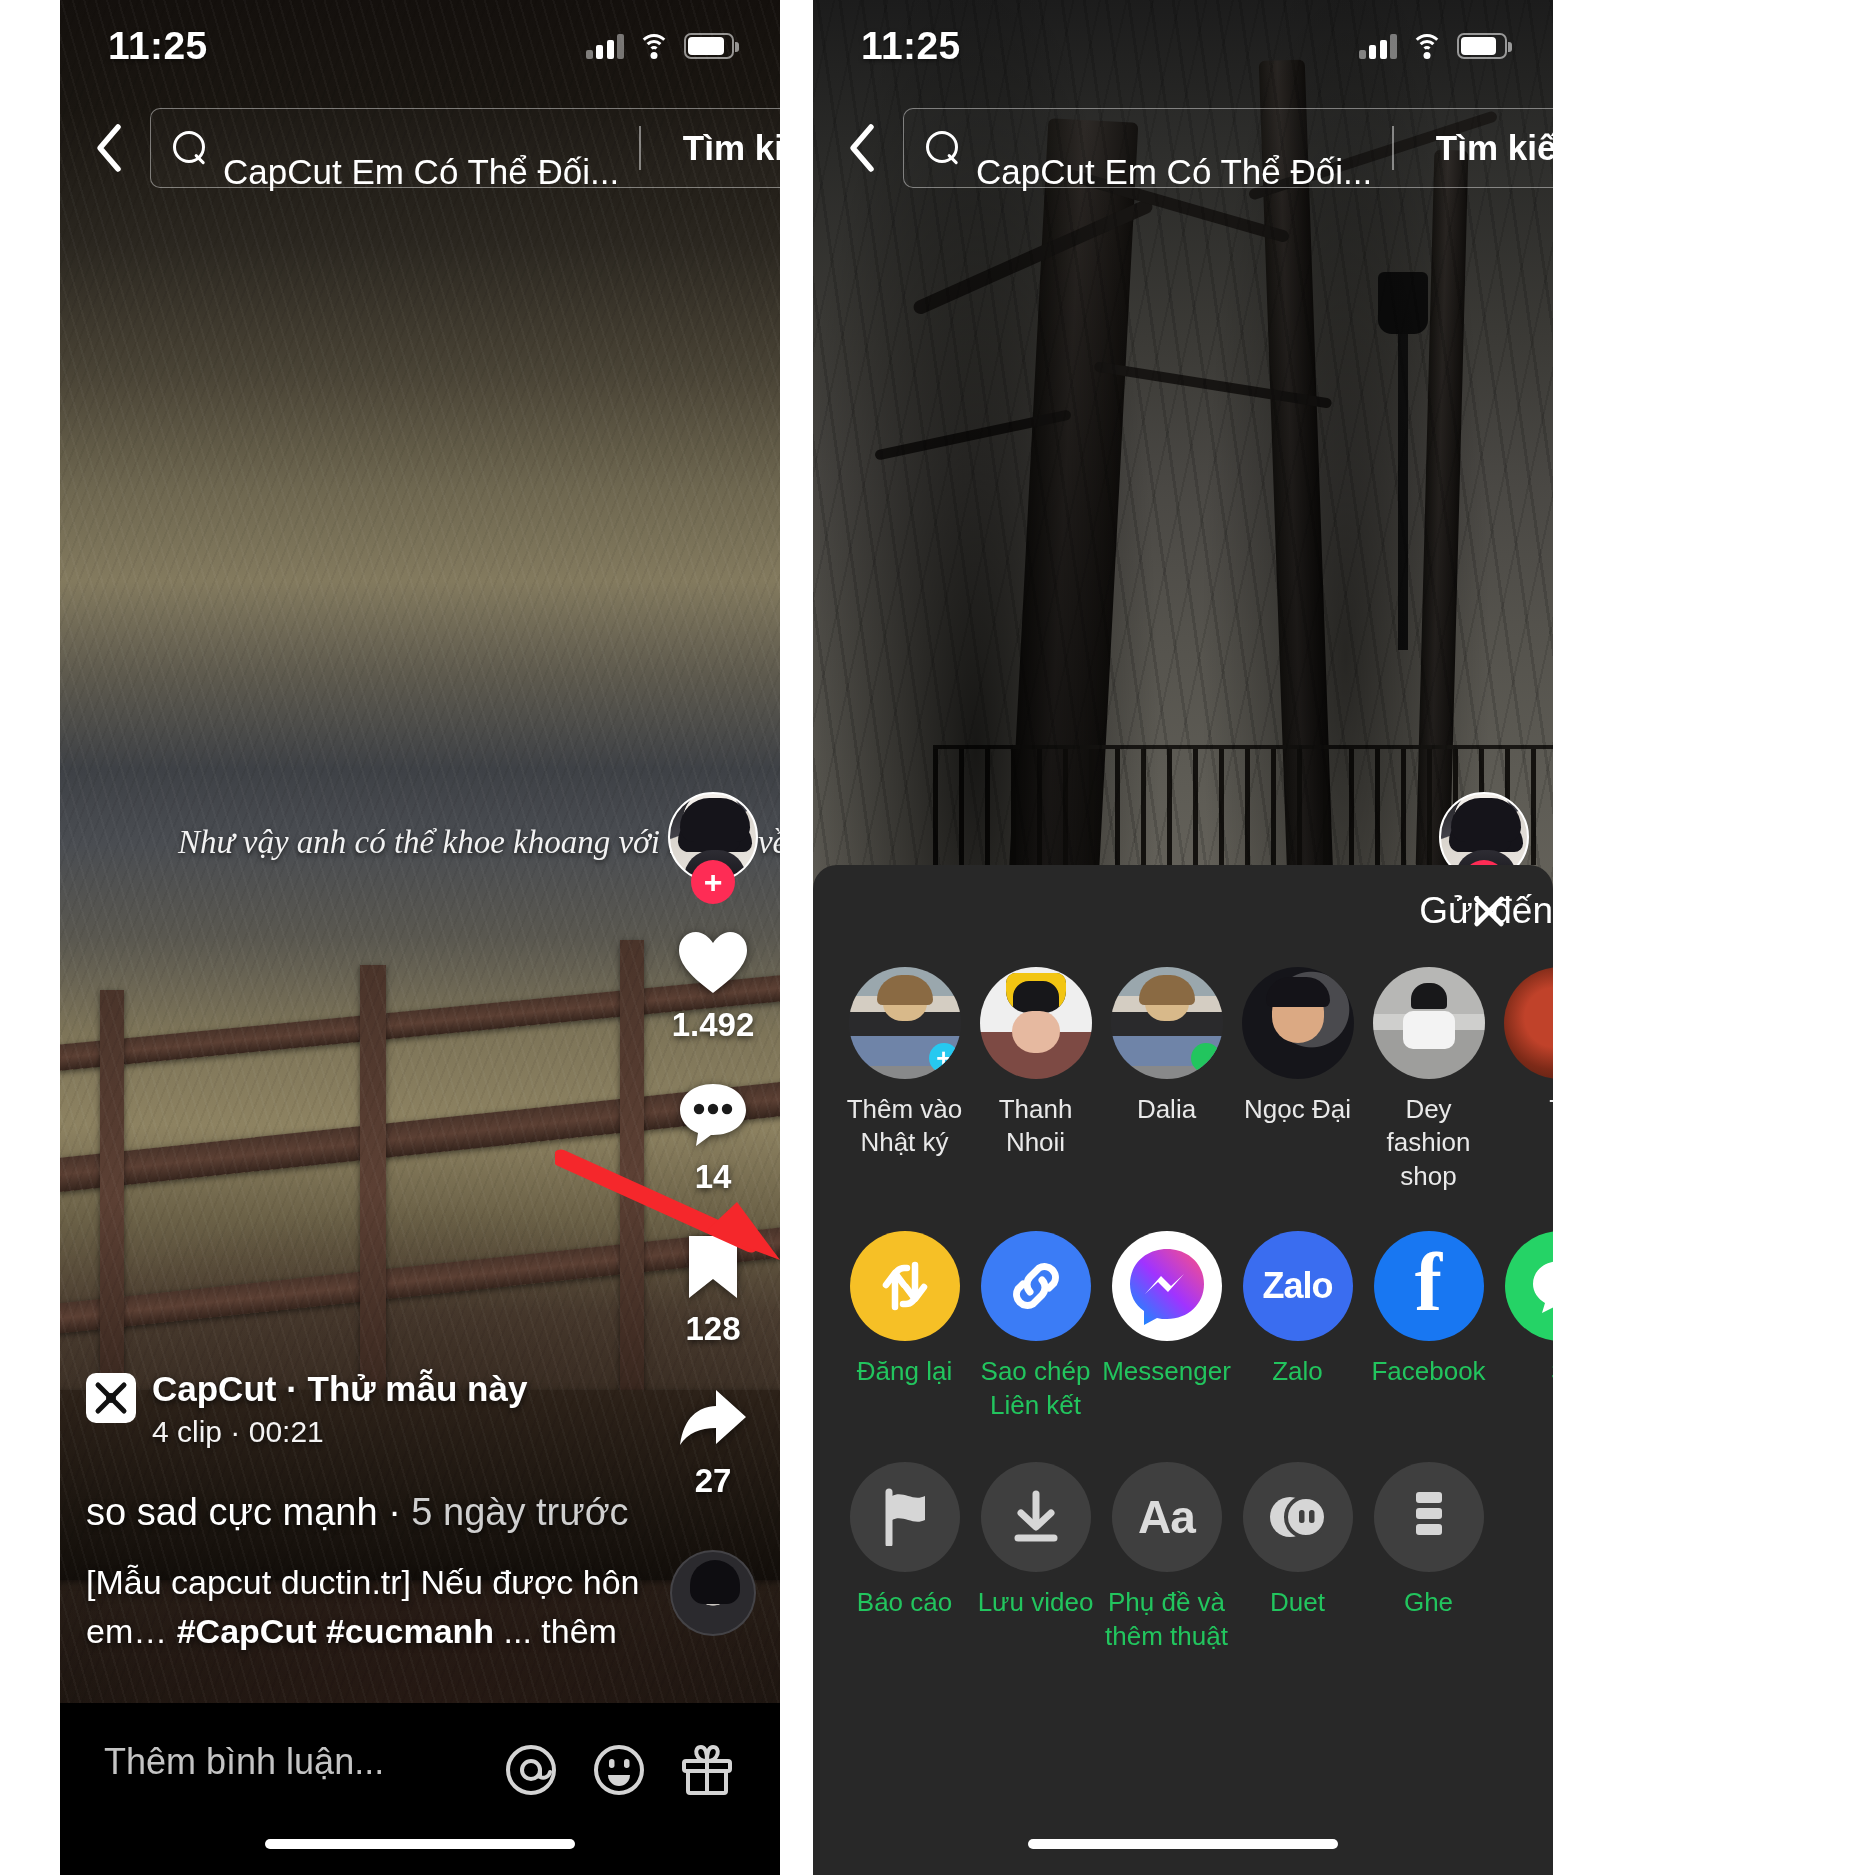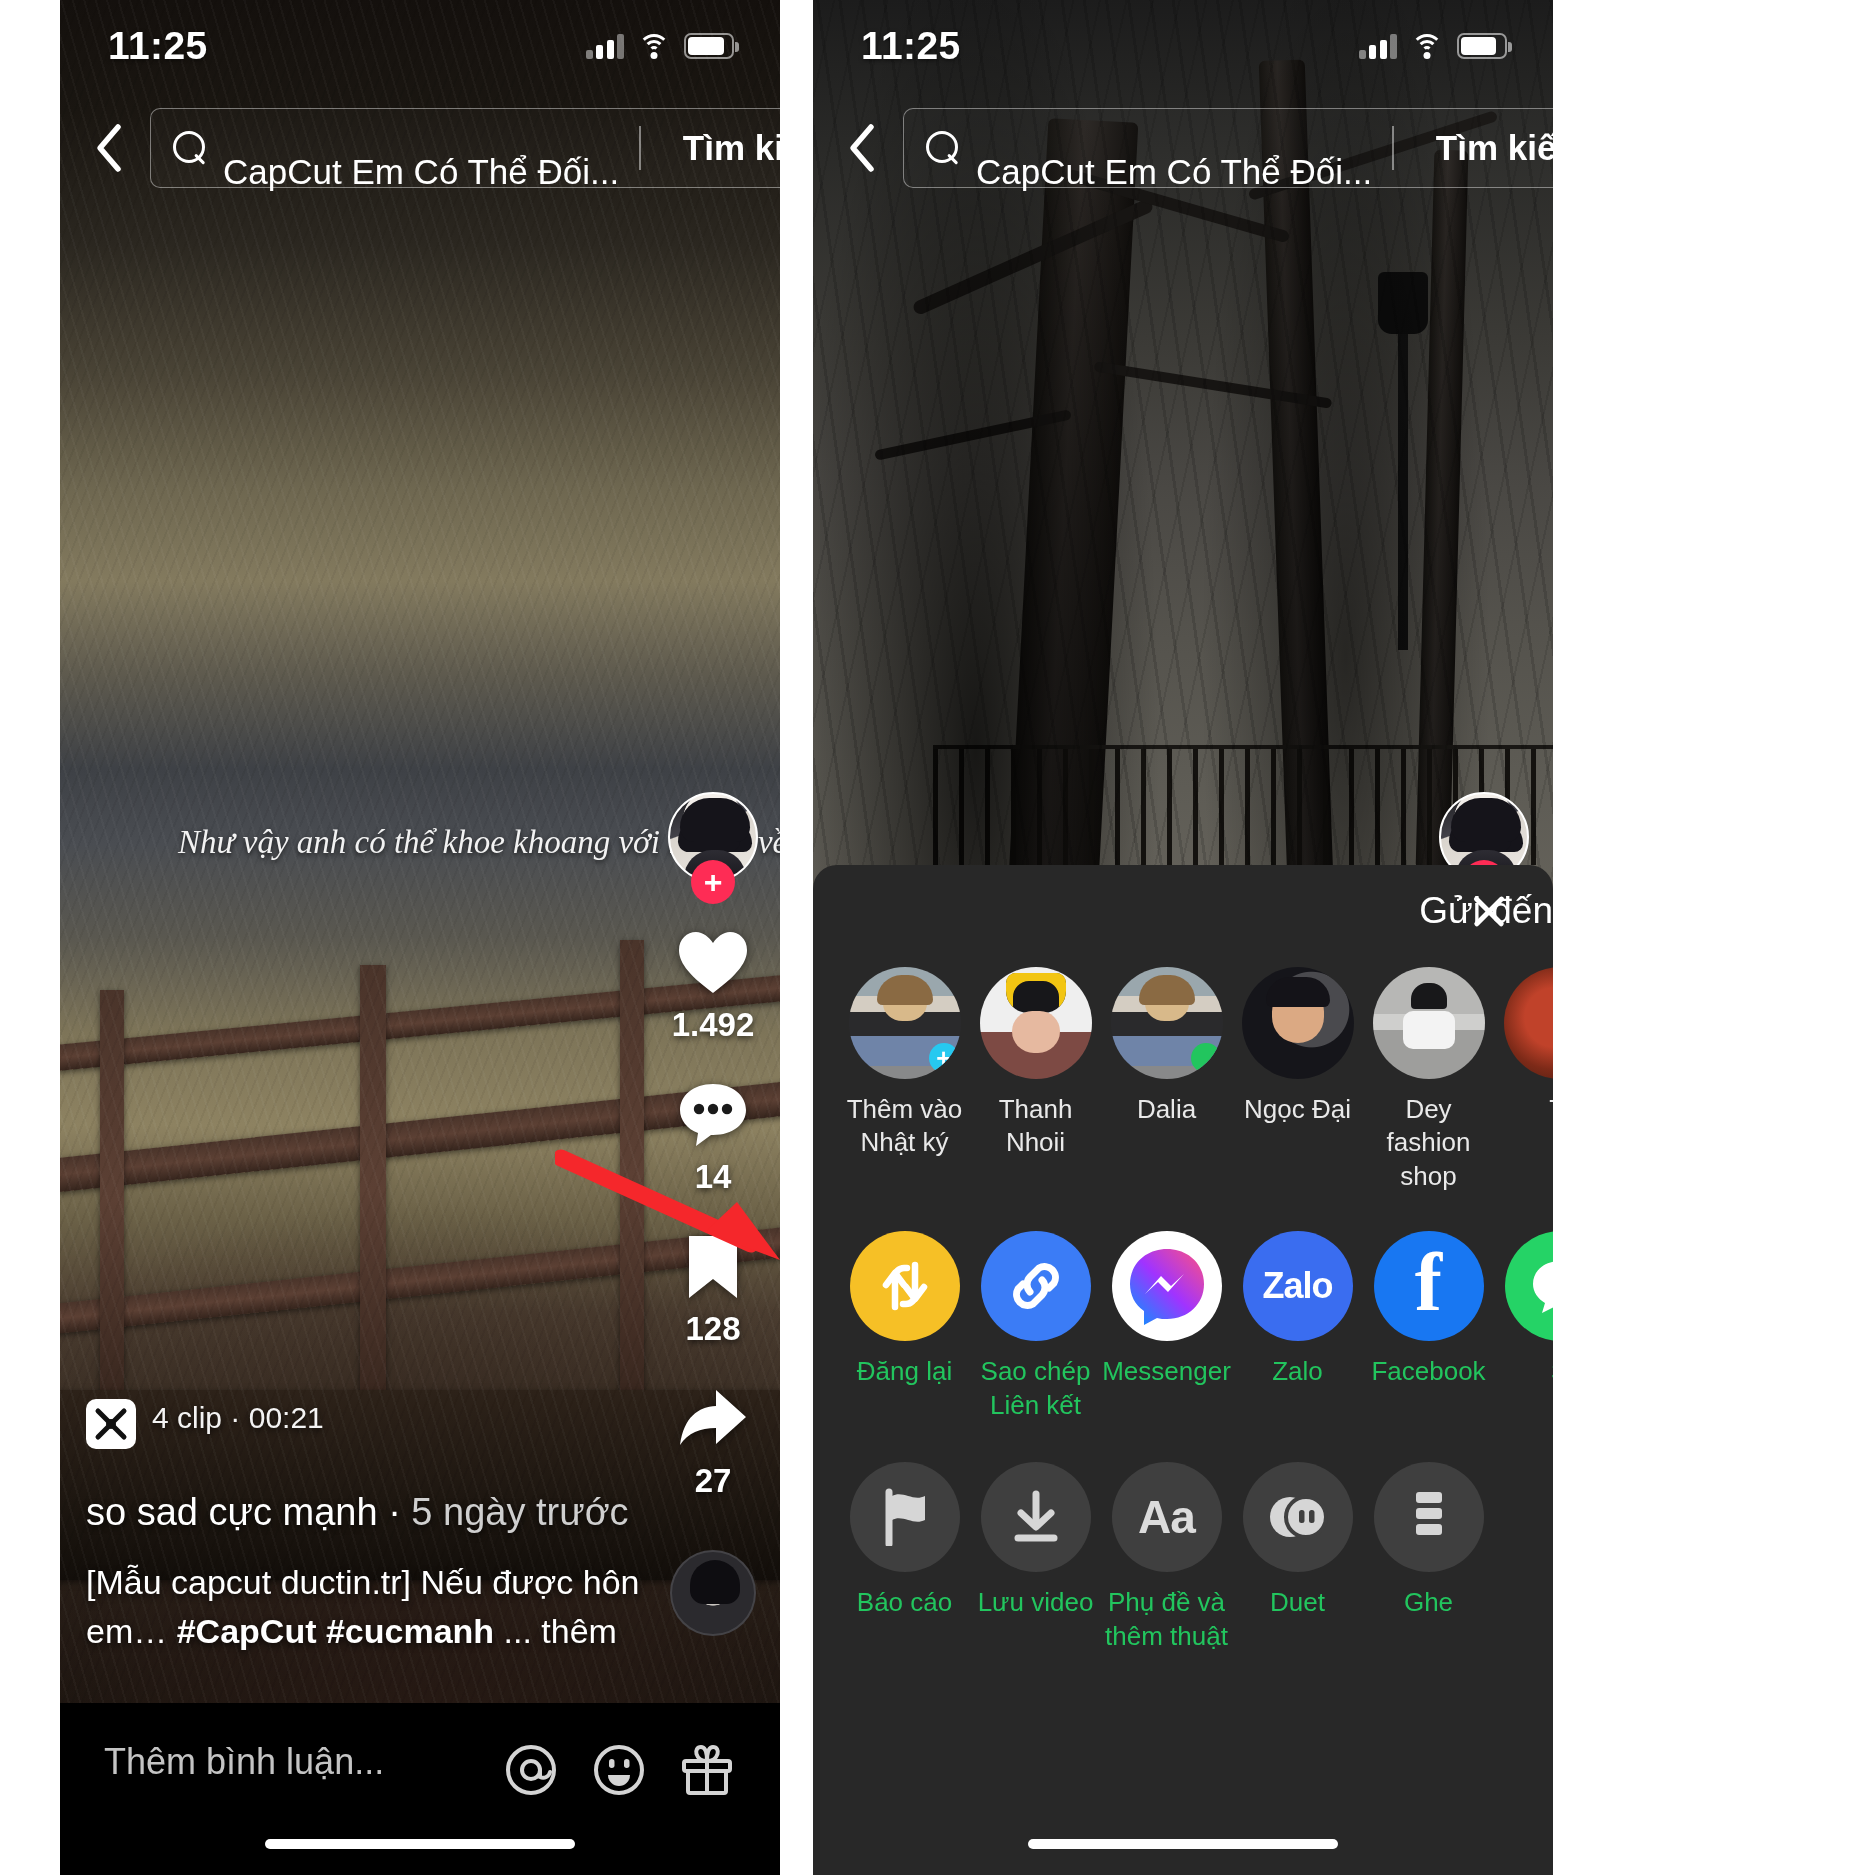--- a/index.html
+++ b/index.html
@@ -372,20 +372,21 @@
 
     <div class="meta">
       <div class="capcut-row">
         <div class="capcut-logo">
           <svg viewBox="0 0 34 34">
               <path d="M4 4 L30 30 M30 4 L4 30" stroke="#111" stroke-width="5" stroke-linecap="round"></path>
               <circle cx="17" cy="17" r="5" fill="#111"></circle>
             </svg>
         </div>
         <div class="capcut-txt">
+          <div class="l1">CapCut · Thử mẫu này</div>
           <div class="l2">4 clip · 00:21</div>
         </div>
       </div>
       <div class="author">
         <span>so sad cực mạnh</span><span> · </span><span class="ago">5 ngày trước</span>
       </div>
       <div class="desc">
         <span>[Mẫu capcut ductin.tr] Nếu được hôn</span><br>
         <span>em… </span><b>#CapCut #cucmanh</b><span> ... thêm</span>
       </div>

